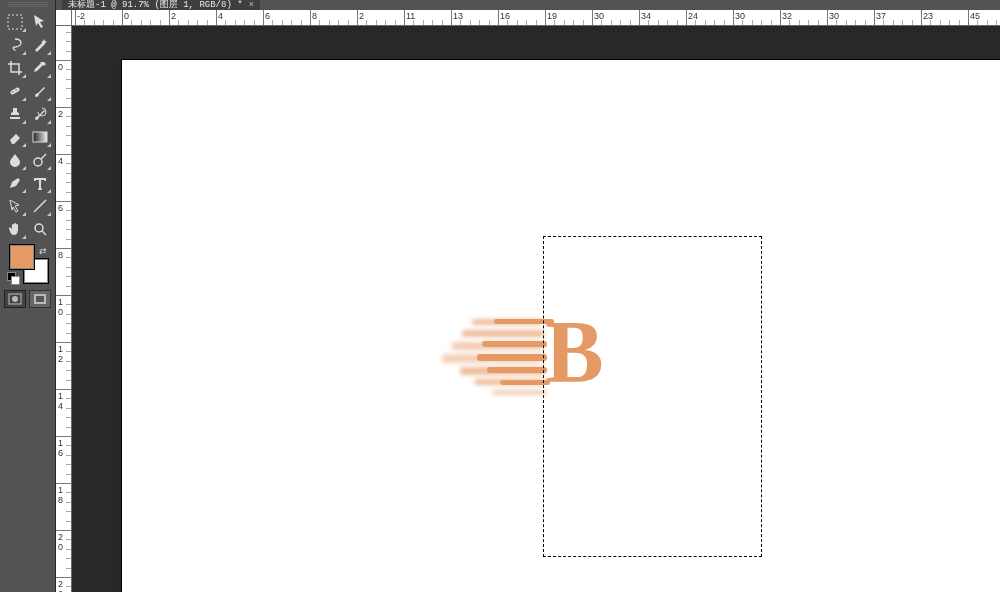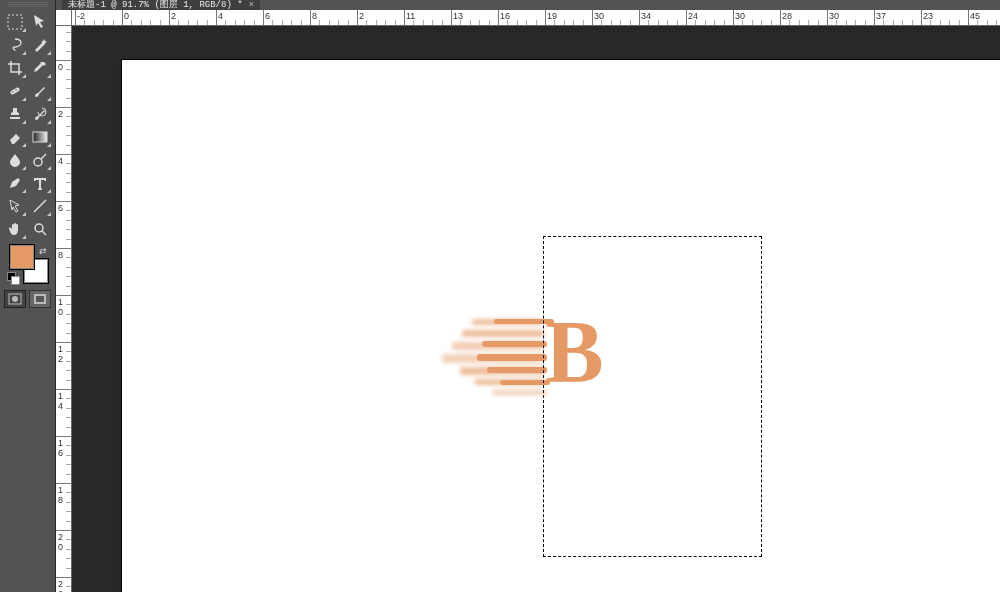--- a/index.html
+++ b/index.html
@@ -448,21 +448,21 @@
       <div class="rh-sub" style="left: 632.8px;"></div>
       <div class="rh-sub" style="left: 642.2px;"></div>
       <div class="rh-sub" style="left: 651.6px;"></div>
       <div class="rh-tick" style="left: 661px;"></div>
       <div class="rh-num" style="left: 661px;">30</div>
       <div class="rh-sub" style="left: 670.4px;"></div>
       <div class="rh-sub" style="left: 679.8px;"></div>
       <div class="rh-sub" style="left: 689.2px;"></div>
       <div class="rh-sub" style="left: 698.6px;"></div>
       <div class="rh-tick" style="left: 708px;"></div>
-      <div class="rh-num" style="left: 708px;">28</div>
+      <div class="rh-num" style="left: 708px;">32</div>
       <div class="rh-sub" style="left: 717.4px;"></div>
       <div class="rh-sub" style="left: 726.8px;"></div>
       <div class="rh-sub" style="left: 736.2px;"></div>
       <div class="rh-sub" style="left: 745.6px;"></div>
       <div class="rh-tick" style="left: 755px;"></div>
       <div class="rh-num" style="left: 755px;">30</div>
       <div class="rh-sub" style="left: 764.4px;"></div>
       <div class="rh-sub" style="left: 773.8px;"></div>
       <div class="rh-sub" style="left: 783.2px;"></div>
       <div class="rh-sub" style="left: 792.6px;"></div>

